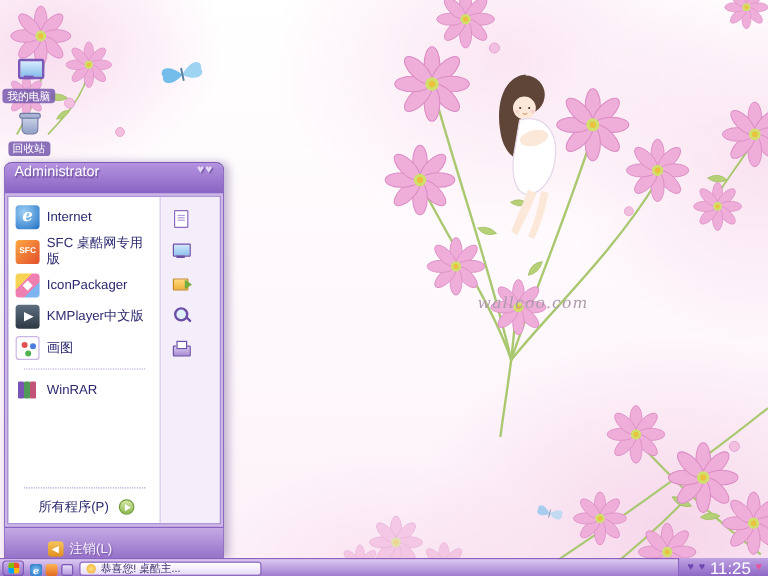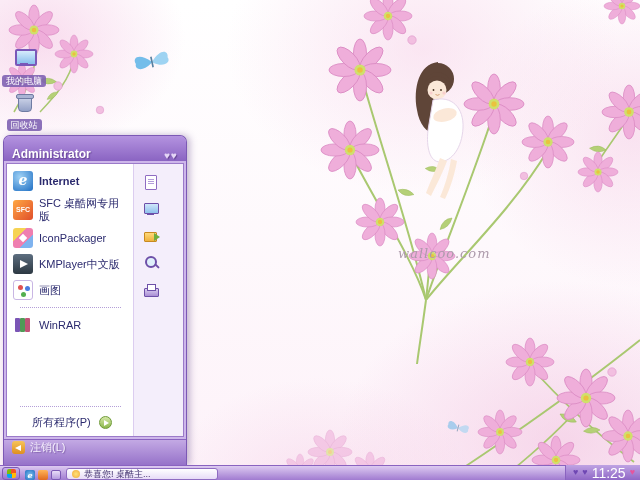--- a/index.html
+++ b/index.html
@@ -20,27 +20,27 @@
   .dicon .lbl{display:inline-block;background:rgba(124,94,176,.88);color:#fff;font-size:9px;padding:1px 4px;border-radius:3px;line-height:1.15;white-space:nowrap}
   .img-docs::before{content:"";position:absolute;left:2px;top:5px;width:18px;height:12px;background:linear-gradient(#ffd97a,#efb23e);border:1px solid #c88a20;border-radius:2px}
   .img-docs::after{content:"";position:absolute;left:2px;top:2px;width:9px;height:4px;background:#efb23e;border:1px solid #c88a20;border-radius:2px 2px 0 0}
   .img-comp::before{content:"";position:absolute;left:2px;top:1px;width:18px;height:13px;border:2px solid #7a57b8;background:linear-gradient(#d6ecfc,#86bdec);border-radius:2px}
   .img-comp::after{content:"";position:absolute;left:7px;top:15px;width:8px;height:3px;background:#7a57b8}
   .img-bin::before{content:"";position:absolute;left:5px;top:4px;width:12px;height:14px;background:linear-gradient(#cfd6ea,#93a0c6);border-radius:2px 2px 4px 4px;border:1px solid #6f7ba3}
   .img-bin::after{content:"";position:absolute;left:3px;top:2px;width:16px;height:3px;background:#aab4d4;border:1px solid #6f7ba3;border-radius:2px}
 
   
   .start-menu{position:absolute;left:3px;bottom:15px;width:184px;height:330px;display:flex;flex-direction:column;background:#cdb6ea;border:1px solid #7c59b5;border-bottom:none;border-radius:7px 7px 0 0;box-shadow:3px 0 7px rgba(90,60,130,.35);z-index:5}
-  .sm-header{flex:0 0 25px;display:flex;align-items:flex-end;padding:0 8px;border-radius:6px 6px 0 0;background:linear-gradient(180deg,#b493e0,#8a64c2);color:#fff;font-weight:bold;font-size:12px;text-shadow:1px 1px 1px rgba(60,30,100,.5)}
+  .sm-header{flex:0 0 25px;display:flex;align-items:flex-start;padding:0 8px;border-radius:6px 6px 0 0;background:linear-gradient(180deg,#b493e0,#8a64c2);color:#fff;font-weight:normal;font-size:12px;text-shadow:1px 1px 1px rgba(60,30,100,.5)}
   .sm-hearts{margin-left:auto;color:#e4d6f6;font-size:10px;letter-spacing:1px}
   .sm-body{flex:1;display:flex;margin:2px;background:#fff;border:1px solid #9b7ac9;overflow:hidden}
   .sm-left{flex:1;display:flex;flex-direction:column;padding:4px 2px 2px 3px;min-width:0}
   .sm-item{display:flex;align-items:center;gap:6px;padding:3px 3px;border-radius:2px;color:#2b2a6e;font-size:11px;line-height:1.15;cursor:pointer}
   .sm-item .txt{min-width:0}
-  .sm-item.b .txt{font-weight:bold}
+  .sm-item.b .txt{font-weight:normal}
   .sm-sep{border-top:1px dotted #b49fd8;margin:4px 10px}
   .sm-spacer{flex:1}
   .sm-allprog{display:flex;align-items:center;gap:8px;padding:4px 0 4px 22px;font-size:11px;color:#2b2a6e;cursor:pointer}
   .ap-dot{width:13px;height:13px;border-radius:50%;background:linear-gradient(#d6e8a8,#8cb84e);border:1px solid #6f9b39;position:relative}
   .ap-dot::after{content:"";position:absolute;left:4px;top:3px;border-left:5px solid #fff;border-top:3px solid transparent;border-bottom:3px solid transparent}
 
   
   .mi{width:20px;height:20px;flex:0 0 20px;border-radius:3px;position:relative}
   .mi-ie{background:radial-gradient(circle at 35% 30%,#9ed1f5,#1f6fc4)}
   .mi-ie::after{content:"e";position:absolute;inset:0;color:#fff;font:italic bold 14px "DejaVu Serif",serif;text-align:center;line-height:19px}
@@ -65,21 +65,21 @@
   .ri-comp::before{content:"";position:absolute;left:1px;top:2px;width:13px;height:9px;border:1px solid #6d4fa8;background:linear-gradient(#cfe6fa,#8fc1ec);border-radius:1px}
   .ri-comp::after{content:"";position:absolute;left:4px;top:12px;width:7px;height:2px;background:#6d4fa8}
   .ri-recent::before{content:"";position:absolute;left:1px;top:4px;width:11px;height:8px;background:linear-gradient(#ffd97a,#efb23e);border:1px solid #c88a20;border-radius:1px}
   .ri-recent::after{content:"";position:absolute;left:11px;top:5px;border-left:6px solid #6fae3e;border-top:4px solid transparent;border-bottom:4px solid transparent}
   .ri-search::before{content:"";position:absolute;left:2px;top:1px;width:8px;height:8px;border:2px solid #6d4fa8;border-radius:50%;background:#dff0fb}
   .ri-search::after{content:"";position:absolute;left:11px;top:10px;width:6px;height:2px;background:#6d4fa8;transform:rotate(45deg);border-radius:1px}
   .ri-run::before{content:"";position:absolute;left:1px;top:6px;width:13px;height:7px;background:linear-gradient(#d8cbef,#a98ed4);border:1px solid #6d4fa8;border-radius:1px}
   .ri-run::after{content:"";position:absolute;left:4px;top:2px;width:7px;height:5px;background:#fff;border:1px solid #6d4fa8}
 
   
-  .sm-footer{flex:0 0 26px;display:flex;align-items:flex-start;gap:18px;padding-left:8px;background:linear-gradient(#c3a9e4,#9672c9);border-top:1px solid #8a63c0;font-size:11px}
+  .sm-footer{flex:0 0 26px;display:flex;align-items:flex-end;gap:18px;padding-left:36px;background:linear-gradient(#c3a9e4,#9672c9);border-top:1px solid #8a63c0;font-size:11px}
   .sm-foot-btn{display:flex;align-items:center;gap:5px;color:#f6f0fd;cursor:pointer;text-shadow:1px 1px 1px rgba(70,40,110,.4)}
   .f-ic{width:13px;height:13px;position:relative}
   .f-logoff{background:linear-gradient(#f6c45c,#df8f1f);border-radius:3px}
   .f-logoff::after{content:"";position:absolute;left:3px;top:4px;border-right:6px solid #fff;border-top:3px solid transparent;border-bottom:3px solid transparent}
   .f-shutdown{background:radial-gradient(#ef8a8a,#c22f2f);border-radius:50%}
   .f-shutdown::after{content:"";position:absolute;left:5.5px;top:2.5px;width:2px;height:6px;background:#fff;border-radius:1px}
 
   
   .taskbar{position:absolute;left:0;bottom:0;width:640px;height:15px;background:linear-gradient(#ddcaf1,#a07bd0);border-top:1px solid #8a63c0;display:flex;align-items:flex-end;z-index:6}
   .start-btn{flex:0 0 18px;height:13px;margin:0 2px;border-radius:3px;background:linear-gradient(#c9b1e9,#9a74cc);border:1px solid #7c59b5;display:flex;align-items:center;justify-content:center;cursor:pointer}

